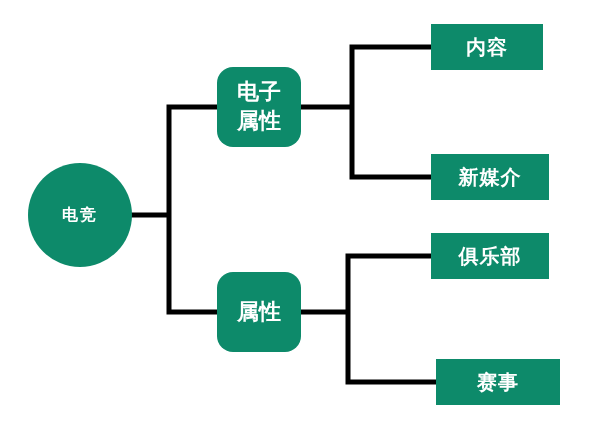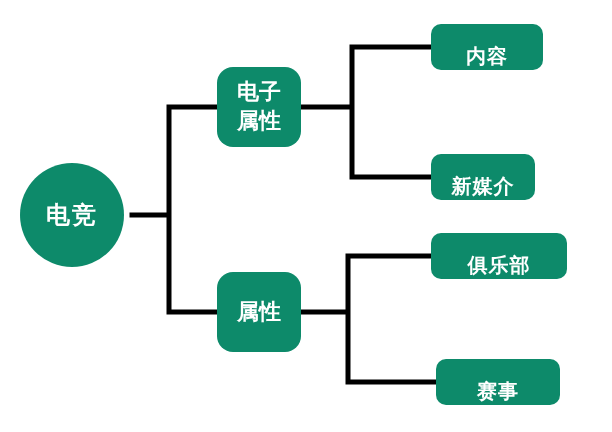--- a/index.html
+++ b/index.html
@@ -34,47 +34,46 @@
     color: var(--text, #ffffff);
     font-weight: bold;
     display: flex;
     flex-direction: column;
     align-items: center;
     justify-content: center;
     text-align: center;
     box-sizing: border-box;
   }
   .node-root {
-    left: 20px;
+    left: 28px;
     top: 163px;
     width: 104px;
     height: 104px;
     border-radius: 50%;
-    font-size: 24px;
+    font-size: 16px;
     letter-spacing: 2px;
   }
   .node-branch {
     width: 84px;
     height: 80px;
     border-radius: 16px;
     font-size: 22px;
     line-height: 1.3;
   }
   .node-branch-1 { left: 217px; top: 67px; }
   .node-branch-2 { left: 217px; top: 272px; }
   .node-leaf {
     height: 46px;
-    border-radius: 10px;
+    border-radius: 0;
     font-size: 20px;
     letter-spacing: 1px;
-    justify-content: flex-end;
   }
   .node-leaf-1 { left: 431px; top: 24px;  width: 112px; }
-  .node-leaf-2 { left: 431px; top: 154px; width: 104px; }
-  .node-leaf-3 { left: 431px; top: 233px; width: 136px; }
+  .node-leaf-2 { left: 431px; top: 154px; width: 118px; }
+  .node-leaf-3 { left: 431px; top: 233px; width: 118px; }
   .node-leaf-4 { left: 436px; top: 359px; width: 124px; }
   .line { display: block; }
 </style>
 </head>
 <body>
 
 <div class="canvas">
 
   <svg class="connectors" viewBox="0 0 612 432" width="612" height="432" aria-hidden="true">
     <path d="M132 215 H169 M169 107 V312 M169 107 H217 M169 312 H217"></path>

